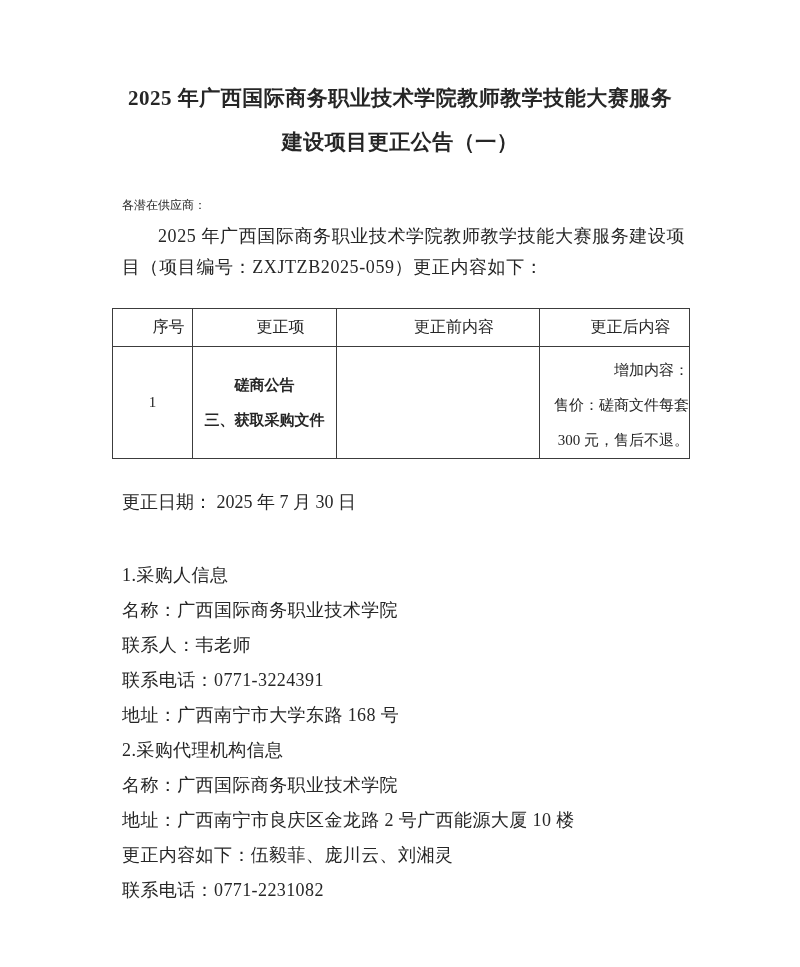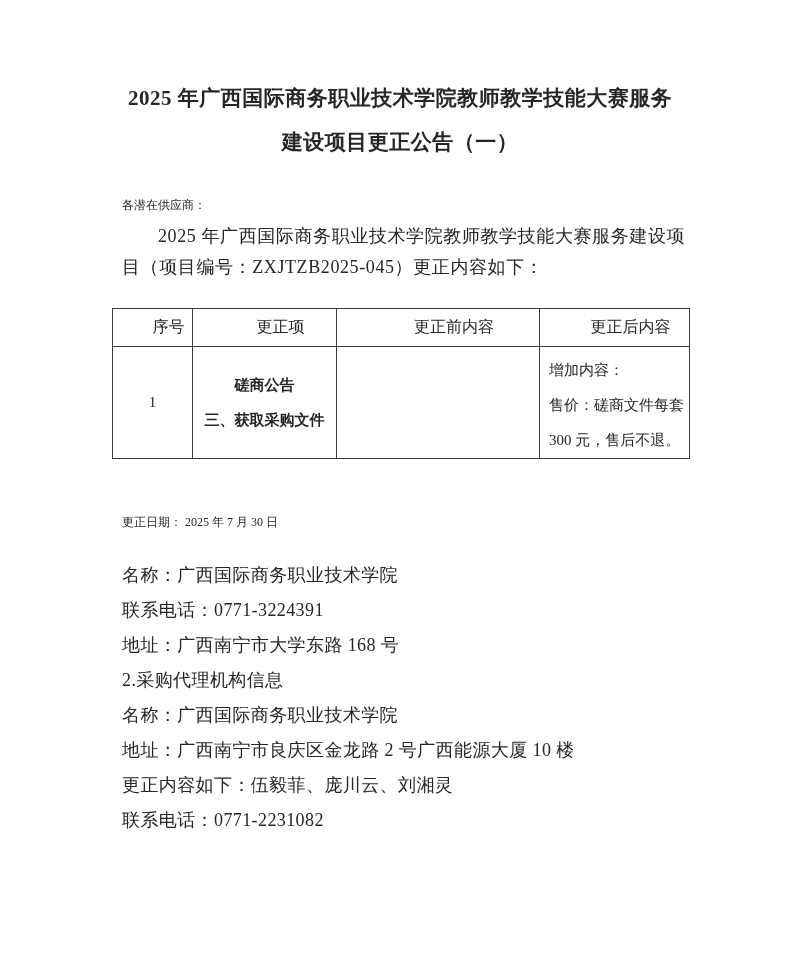--- a/index.html
+++ b/index.html
@@ -87,29 +87,30 @@
     font-weight: bold;
   }
   .after-cell {
     vertical-align: top;
     text-align: left;
   }
   .after-cell .line {
     display: block;
     line-height: 35px;
     padding-left: 9px;
+    text-align: right;
   }
   .after-cell .pad-top {
     padding-top: 6px;
   }
   .correction-date {
     position: absolute;
-    top: 511px;
+    top: 491px;
     left: 122px;
-    font-size: 12px;
+    font-size: 18px;
     line-height: 22px;
   }
   .info-block {
     position: absolute;
     top: 558px;
     left: 122px;
     width: 600px;
     font-size: 18px;
   }
   .info-block .info-line {
@@ -125,21 +126,21 @@
 
   <h1 class="doc-title">
     <span class="title-line">2025 年广西国际商务职业技术学院教师教学技能大赛服务</span>
     <span class="title-line">建设项目更正公告（一）</span>
   </h1>
 
   <div class="salutation">各潜在供应商：</div>
 
   <div class="intro">
     <span class="intro-line first">2025 年广西国际商务职业技术学院教师教学技能大赛服务建设项</span>
-    <span class="intro-line">目（项目编号：ZXJTZB2025-045）更正内容如下：</span>
+    <span class="intro-line">目（项目编号：ZXJTZB2025-059）更正内容如下：</span>
   </div>
 
   <table class="correction-table">
     <colgroup>
       <col style="width:80px">
       <col style="width:144px">
       <col style="width:203px">
       <col style="width:150px">
     </colgroup>
     <thead>
@@ -163,21 +164,23 @@
           <span class="line">售价：磋商文件每套</span>
           <span class="line">300 元，售后不退。</span>
         </td>
       </tr>
     </tbody>
   </table>
 
   <div class="correction-date">更正日期： 2025 年 7 月 30 日</div>
 
   <div class="info-block">
+    <span class="info-line">1.采购人信息</span>
     <span class="info-line">名称：广西国际商务职业技术学院</span>
+    <span class="info-line">联系人：韦老师</span>
     <span class="info-line">联系电话：0771-3224391</span>
     <span class="info-line">地址：广西南宁市大学东路 168 号</span>
     <span class="info-line">2.采购代理机构信息</span>
     <span class="info-line">名称：广西国际商务职业技术学院</span>
     <span class="info-line">地址：广西南宁市良庆区金龙路 2 号广西能源大厦 10 楼</span>
     <span class="info-line">更正内容如下：伍毅菲、庞川云、刘湘灵</span>
     <span class="info-line">联系电话：0771-2231082</span>
   </div>
 
 </div>

